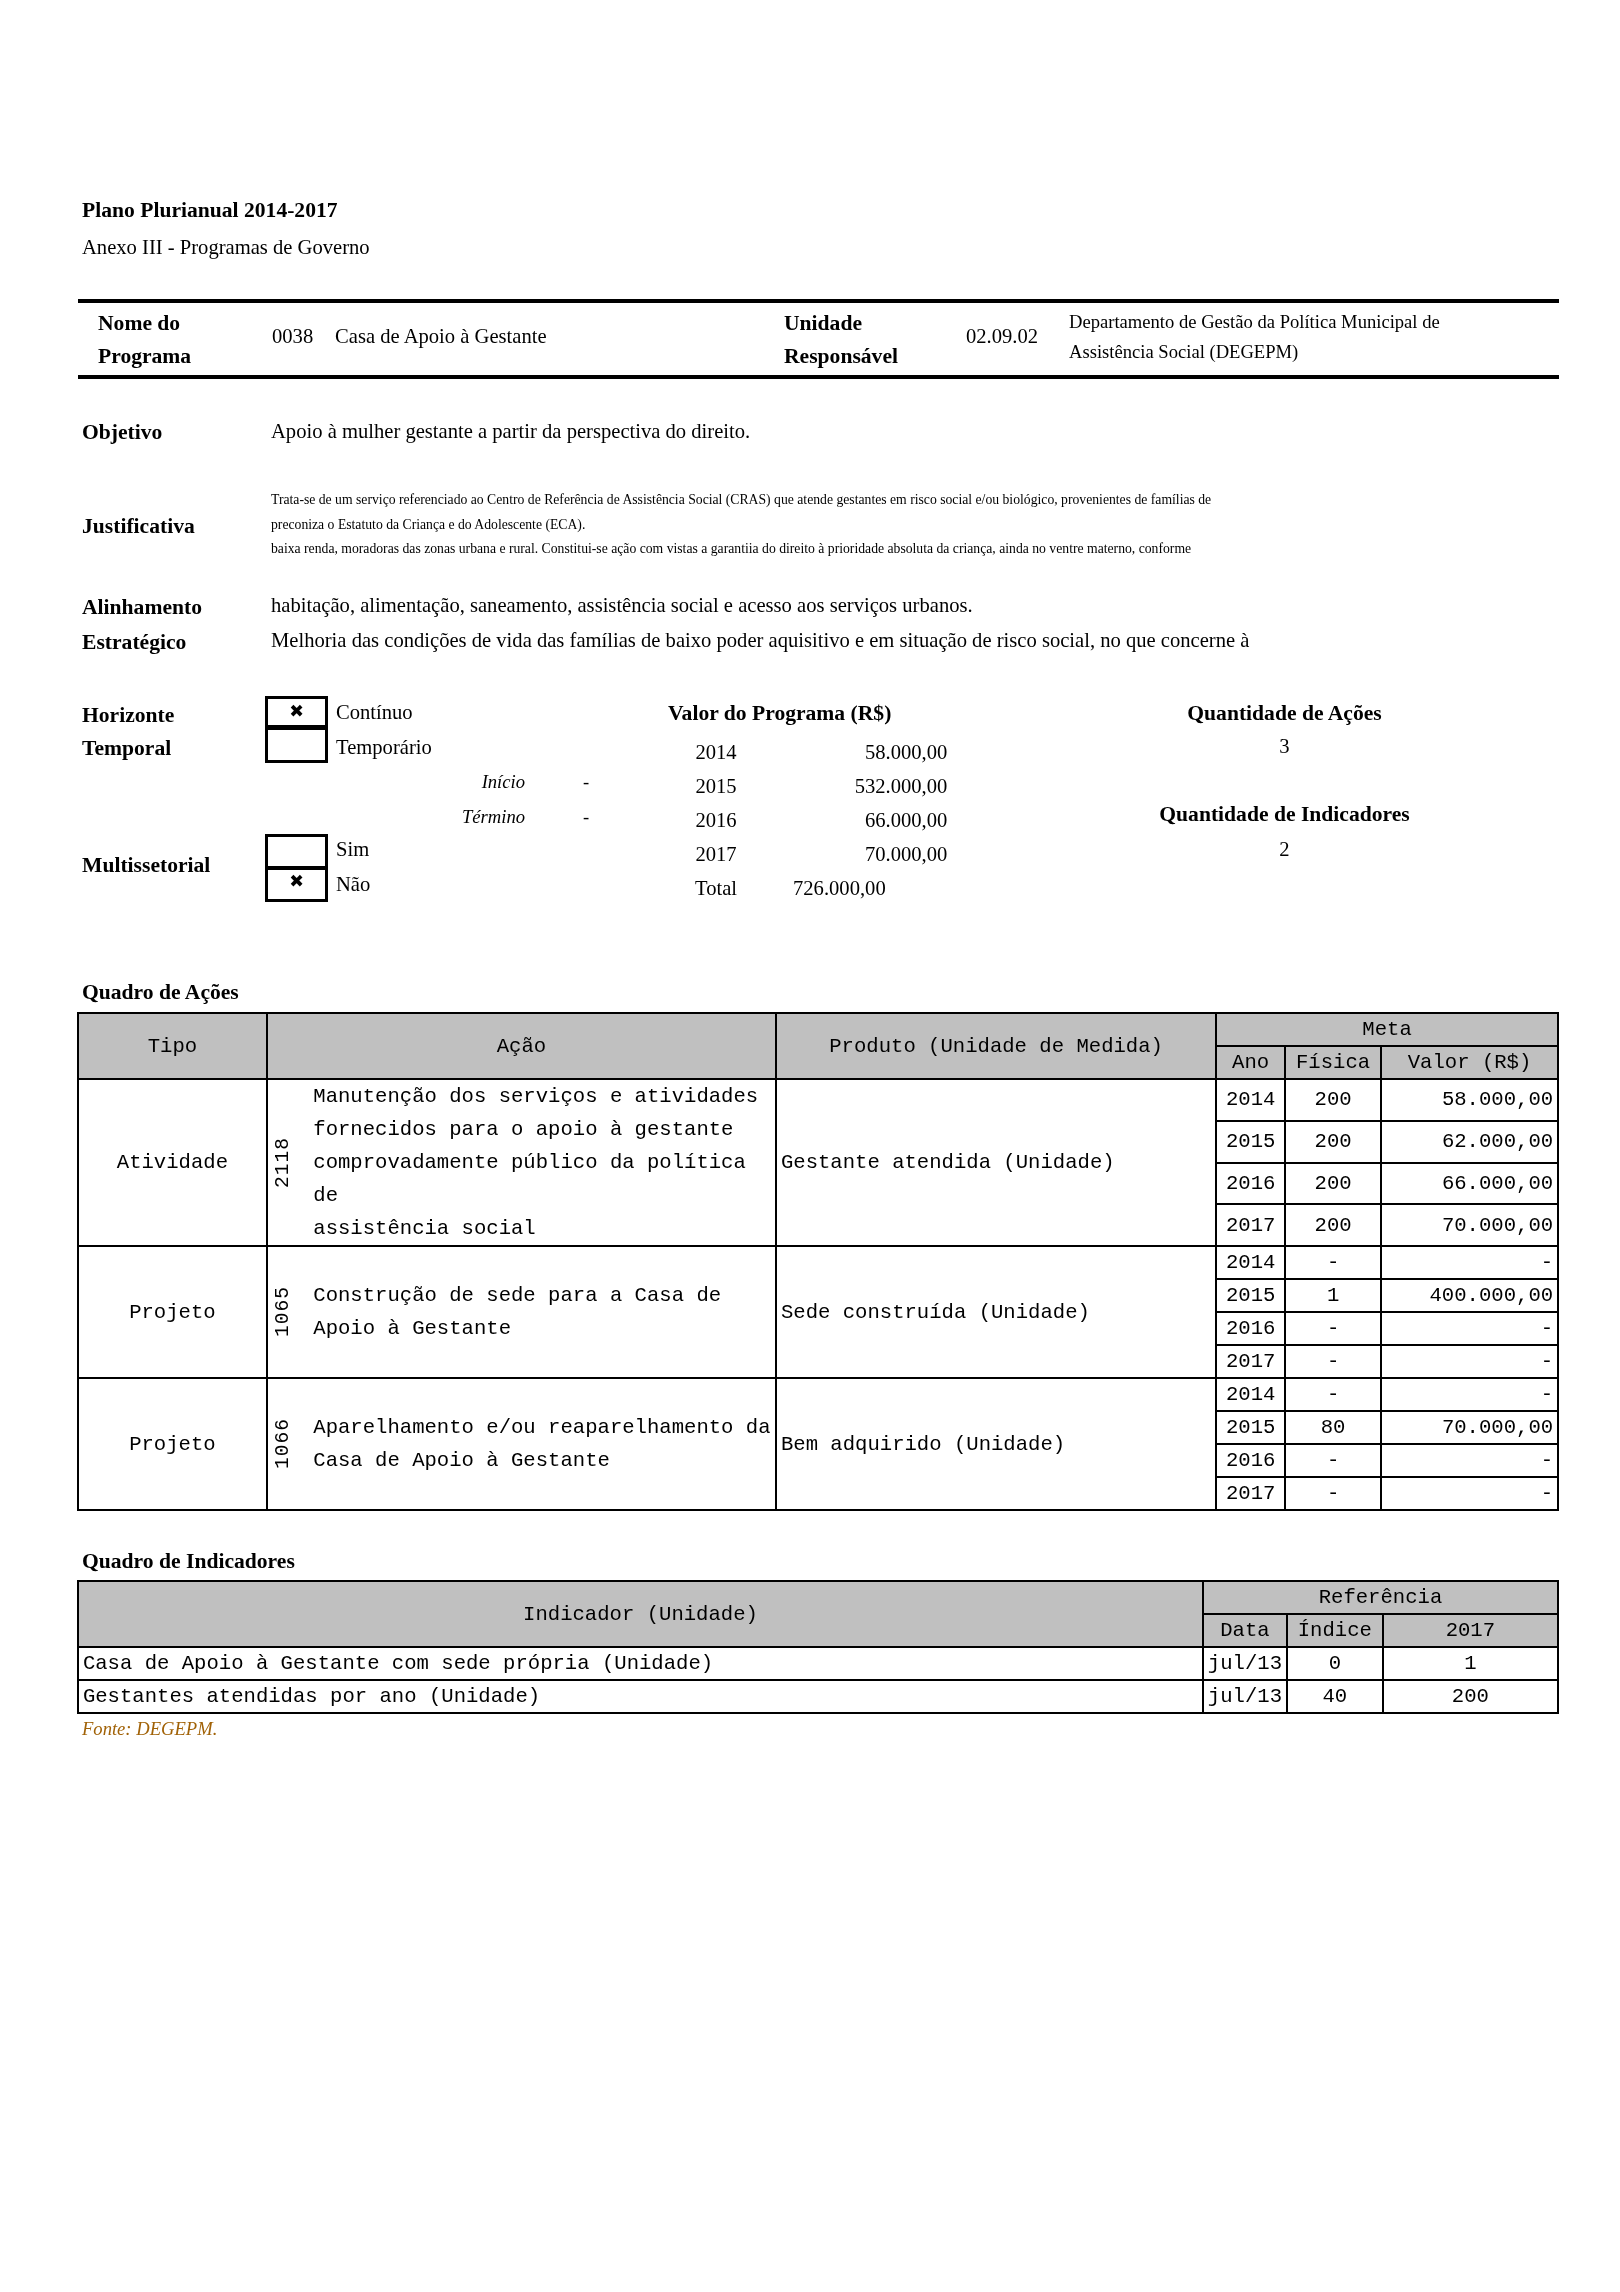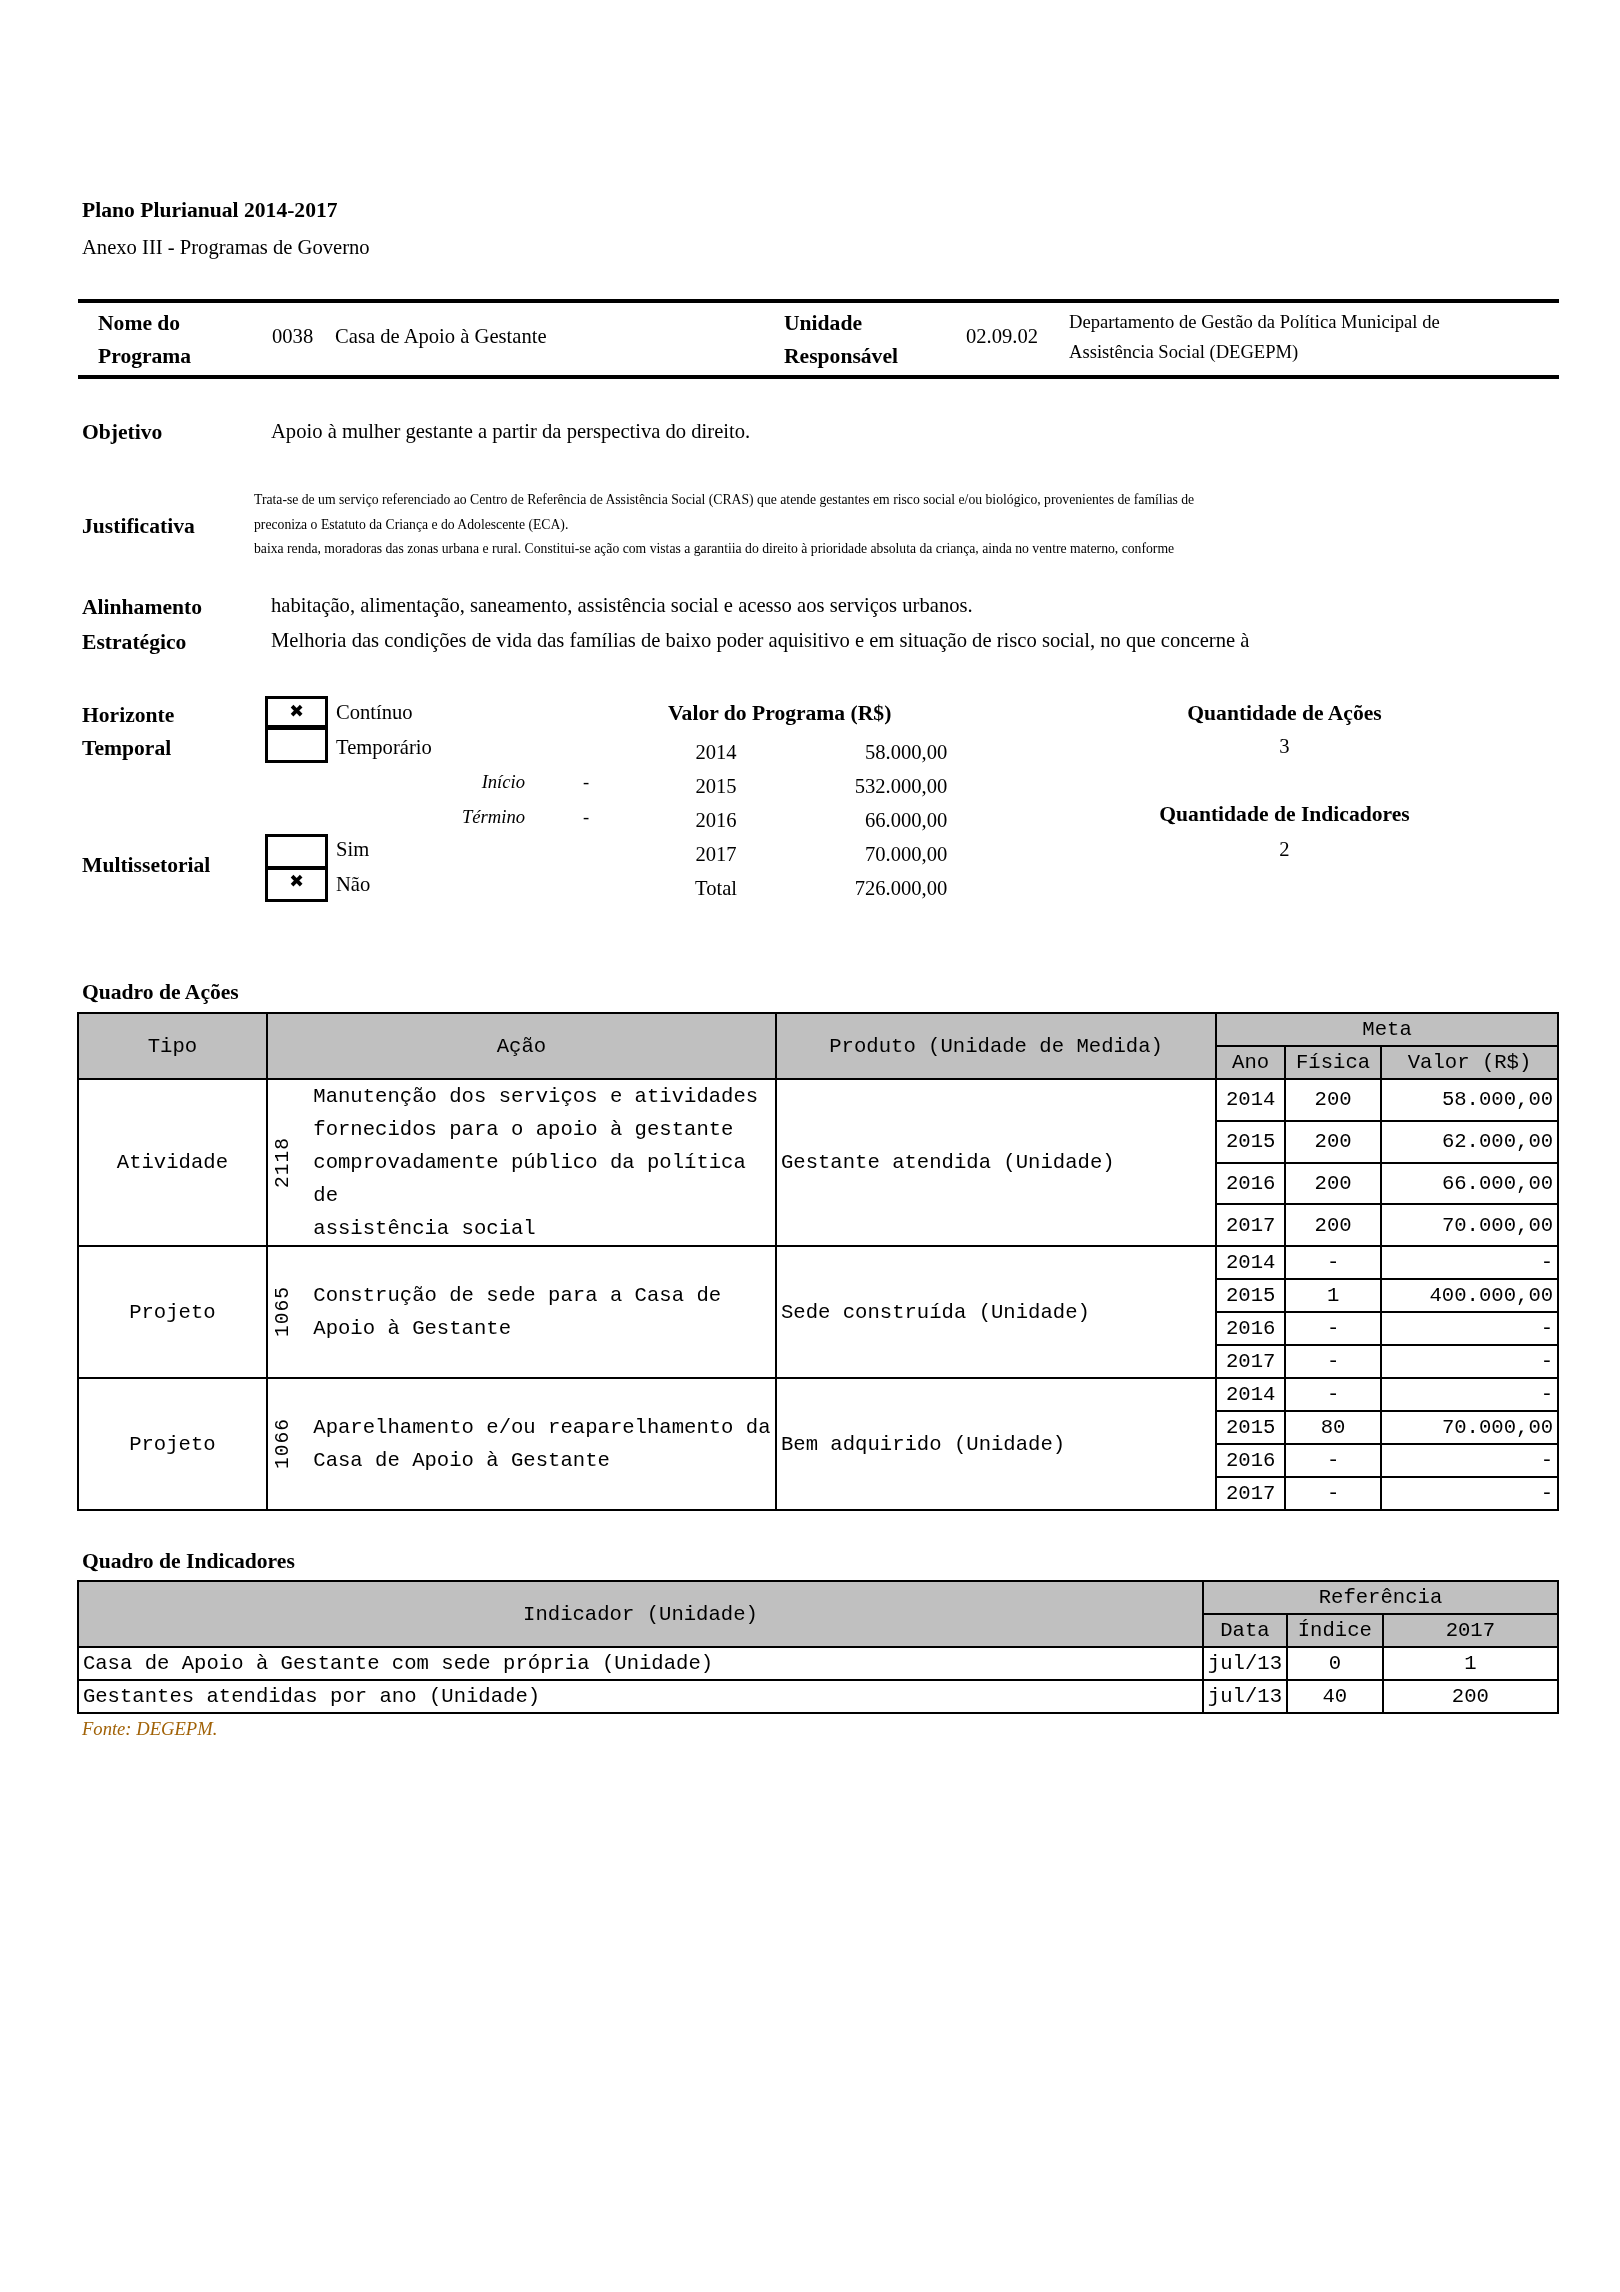--- a/index.html
+++ b/index.html
@@ -50,21 +50,21 @@
 <div class="abs dept" style="left:1069px; top:307px;">
   <div>Departamento de Gestão da Política Municipal de</div>
   <div>Assistência Social (DEGEPM)</div>
 </div>
 <div class="abs rule" style="top:375px;"></div>
 
 <div class="abs sec-label" style="left:82px; top:420px;">Objetivo</div>
 <div class="abs sec-text" style="left:271px; top:414px;">Apoio à mulher gestante a partir da perspectiva do direito.</div>
 
 <div class="abs sec-label" style="left:82px; top:514px;">Justificativa</div>
-<div class="abs just" style="left:254px; top:488px; width:1294px;">
+<div class="abs just" style="left:271px; top:488px; width:1294px;">
   <div>Trata-se de um serviço referenciado ao Centro de Referência de Assistência Social (CRAS) que atende gestantes em risco social e/ou biológico, provenientes de famílias de</div>
   <div>preconiza o Estatuto da Criança e do Adolescente (ECA).</div>
   <div>baixa renda, moradoras das zonas urbana e rural. Constitui-se ação com vistas a garantiia do direito à prioridade absoluta da criança, ainda no ventre materno, conforme</div>
 </div>
 
 <div class="abs sec-label" style="left:82px; top:590px; line-height:35px;">
   <div>Alinhamento</div>
   <div>Estratégico</div>
 </div>
 <div class="abs sec-text" style="left:271px; top:588px;">
@@ -104,21 +104,21 @@
   <div style="display:flex;">
       <span style="width:98px; text-align:center;">2016</span>
       <span style="flex:1; text-align:right; padding-right:13.7px;">66.000,00</span>
     </div>
   <div style="display:flex;">
       <span style="width:98px; text-align:center;">2017</span>
       <span style="flex:1; text-align:right; padding-right:13.7px;">70.000,00</span>
     </div>
   <div style="display:flex;gap:28px;">
       <span style="width:98px; text-align:center;">Total</span>
-      <span style="flex:1; text-align:right; padding-right:13.7px;">726.000,00</span>
+      <span style="flex:1; text-align:left; padding-right:13.7px;">726.000,00</span>
     </div>
 </div>
 
 <div class="abs sec-label" style="left:1059px; top:701px; width:451px; text-align:center;">Quantidade de Ações</div>
 <div class="abs num" style="left:1059px; top:735px; width:451px; text-align:center;">3</div>
 <div class="abs sec-label" style="left:1059px; top:802px; width:451px; text-align:center;">Quantidade de Indicadores</div>
 <div class="abs num" style="left:1059px; top:838px; width:451px; text-align:center;">2</div>
 
 <div class="abs sec-label" style="left:82px; top:980px;">Quadro de Ações</div>
 <table class="grid" style="left:77px; top:1012px; width:1482px;">

